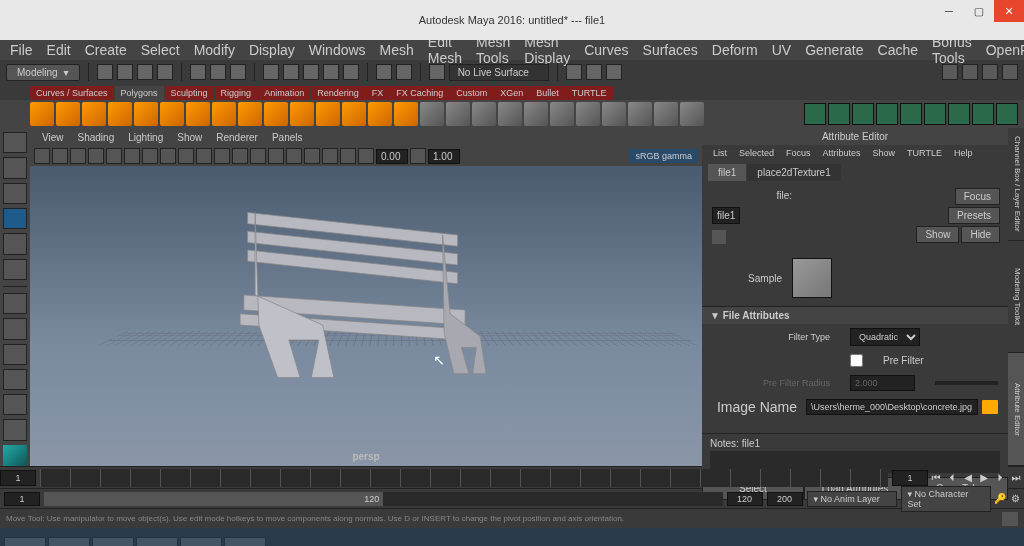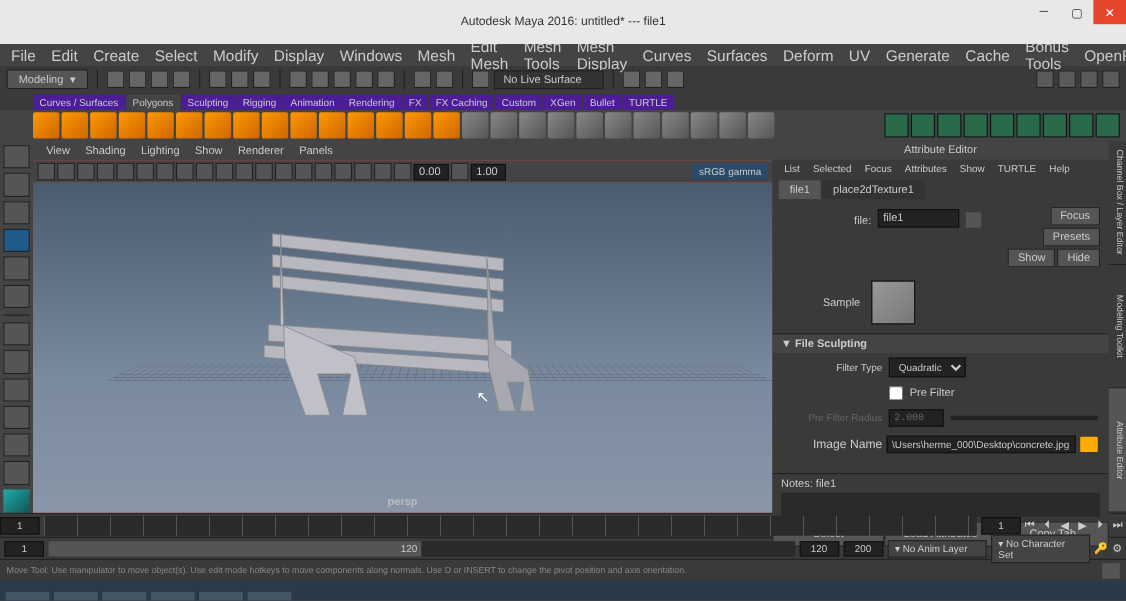--- a/index.html
+++ b/index.html
@@ -10,21 +10,21 @@
 .titlebar .winbtn.close { background:#e8462c; color:#fff; }
 .menubar { height:20px; background:#444; display:flex; align-items:center; padding:0 4px; gap:2px; }
 .menubar span { padding:2px 6px; cursor:pointer; font-size:14px; }
 .shelfbar { height:24px; background:#3a3a3a; display:flex; align-items:center; padding:0 6px; gap:4px; }
 .shelfbar .modeling { background:#555; border:1px solid #222; padding:2px 10px; border-radius:2px; font-size:10px; display:flex; align-items:center; gap:6px; }
 .shelfbar .ico { width:16px; height:16px; background:#666; border:1px solid #222; }
 .shelfbar .sep { width:1px; height:18px; background:#222; margin:0 4px; }
 .shelfbar .nolive { background:#333; border:1px solid #222; padding:2px 8px; font-size:10px; width:100px; }
 .shelfbar .rico { width:16px; height:16px; background:#5a5a5a; margin-left:2px; border:1px solid #222; }
 .shelftabs { height:16px; background:#3a3a3a; display:flex; align-items:end; padding-left:30px; gap:1px; font-size:9px; }
-.shelftabs span { padding:2px 6px; background:#4c1d95; cursor:pointer; }
+.shelftabs span { padding:2px 6px; background:#7f1d1d; cursor:pointer; }
 .shelftabs span.act { background:#444; }
 .shelfrow { height:28px; background:#444; display:flex; align-items:center; padding-left:30px; gap:2px; position:relative; }
 .shelfrow .sico { width:24px; height:24px; background:linear-gradient(135deg,#f90,#c60); border-radius:2px; }
 .shelfrow .sico.g { background:linear-gradient(135deg,#888,#555); }
 .shelfrow .right-icons { position:absolute; right:6px; display:flex; gap:2px; }
 .shelfrow .right-icons .ci { width:22px; height:22px; background:#2a6a4a; border:1px solid #111; }
 .content { display:flex; height:338px; }
 .lefttool { width:30px; background:#444; display:flex; flex-direction:column; align-items:center; gap:4px; padding-top:4px; }
 .lefttool .t { width:24px; height:24px; background:#555; border:1px solid #222; cursor:pointer; }
 .lefttool .t.sel { background:#1e5a8a; }
@@ -42,35 +42,35 @@
 .viewport svg.bench { position:absolute; left:18%; top:8%; width:60%; height:75%; }
 .viewport .persp { position:absolute; bottom:4px; left:50%; transform:translateX(-50%); font-size:10px; color:#bbb; font-weight:bold; }
 .viewport .cursor { position:absolute; left:60%; top:62%; color:#fff; font-size:14px; }
 .attr { width:306px; background:#3a3a3a; display:flex; flex-direction:column; font-size:10px; }
 .attr .hdr { display:flex; justify-content:center; padding:3px; background:#444; position:relative; }
 .attr .amenu { display:flex; gap:2px; padding:2px 6px; background:#3a3a3a; font-size:9px; }
 .attr .amenu span { padding:1px 5px; cursor:pointer; }
 .attr .atabs { display:flex; padding:3px 6px; gap:1px; }
 .attr .atabs span { padding:3px 10px; background:#333; font-size:10px; cursor:pointer; }
 .attr .atabs span.act { background:#555; }
-.attr .filerow { display:flex; align-items:flex-end; gap:6px; padding:6px 10px; }
+.attr .filerow { display:flex; align-items:flex-start; gap:6px; padding:6px 10px;flex-direction:column; }
 .attr .filerow .lbl { width:80px; text-align:right; }
 .attr .filerow .val { flex:1; background:#222; padding:2px 4px; border:1px solid #111; }
 .attr .preset { display:flex; flex-direction:column; gap:2px; align-items:flex-end; padding:4px 8px; }
 .attr .preset button { background:#555; border:1px solid #222; color:#ccc; padding:2px 8px; font-size:10px; cursor:pointer; }
 .attr .sample { display:flex; align-items:center; gap:10px; padding:8px 10px; }
 .attr .sample .lbl { width:70px; text-align:right; }
 .attr .sample .sw { width:40px; height:40px; background:linear-gradient(135deg,#999,#777); border:1px solid #111; }
 .attr .section { background:#444; padding:3px 8px; font-weight:bold; border-top:1px solid #222; }
-.attr .proprow { display:flex; align-items:center; gap:6px; padding:4px 10px; }
+.attr .proprow { display:flex; align-items:center; gap:20px; padding:4px 10px;margin-left:28px; }
 .attr .proprow .lbl { width:90px; text-align:right; font-size:9px; }
 .attr .proprow select,.attr .proprow input { background:#222; border:1px solid #111; color:#ccc; padding:2px 4px; font-size:9px; }
 .attr .proprow .slider { flex:1; height:4px; background:#222; position:relative; }
 .attr .imgname { display:flex; align-items:center; gap:4px; padding:4px 10px; }
-.attr .imgname .lbl { width:90px; text-align:right; font-size:11px; }
+.attr .imgname .lbl { width:90px; text-align:center; font-size:14px; }
 .attr .imgname .path { flex:1; background:#222; padding:2px 4px; border:1px solid #111; font-size:9px; overflow:hidden; }
 .attr .imgname .folder { width:16px; height:14px; background:#fa0; border-radius:1px; }
 .attr .notes { padding:4px 8px; background:#3a3a3a; font-size:10px; border-top:1px solid #222; margin-top:14px; }
 .attr .notes .box { height:22px; background:#2a2a2a; margin-top:2px; }
 .attr .bottombtns { display:flex; margin-top:auto; }
 .attr .bottombtns button { flex:1; background:#555; border:1px solid #222; color:#ccc; padding:5px; font-size:10px; cursor:pointer; }
 .righttabs { width:16px; background:#444; display:flex; flex-direction:column; }
 .righttabs .rt { flex:1; writing-mode:vertical-rl; text-align:center; font-size:8px; padding:4px 2px; background:#3a3a3a; border-bottom:1px solid #222; cursor:pointer; }
 .righttabs .rt.act { background:#555; }
 .timeline { height:22px; background:#3a3a3a; display:flex; align-items:center; border-top:1px solid #222; }
@@ -316,33 +316,33 @@
         <div style="display:flex;gap:2px">
           <button>Show</button>
           <button>Hide</button>
         </div>
       </div>
     </div>
     <div class="sample">
       <span class="lbl">Sample</span>
       <div class="sw"></div>
     </div>
-    <div class="section">▼ <span>File Sculpting</span></div>
+    <div class="section">▼ <span>File Attributes</span></div>
     <div class="proprow">
       <span class="lbl">Filter Type</span>
       <select><option>Quadratic</option></select>
     </div>
     <div class="proprow">
       <span class="lbl"></span>
       <input type="checkbox" style="">
       <span>Pre Filter</span>
     </div>
     <div class="proprow">
       <span class="lbl" style="color:#666">Pre Filter Radius</span>
-      <input style="width: 50px; color: rgb(102, 102, 102); font-family: Liberation Mono, monospace;" value="2.000">
+      <input style="width: 65px; color: rgb(102, 102, 102);" value="2.000">
       <div class="slider"></div>
     </div>
     <div class="imgname">
       <span class="lbl">Image Name</span>
       <span class="path">\Users\herme_000\Desktop\concrete.jpg</span>
       <div class="folder"></div>
     </div>
     <div class="notes">
       <span>Notes: file1</span>
       <div class="box"></div>

